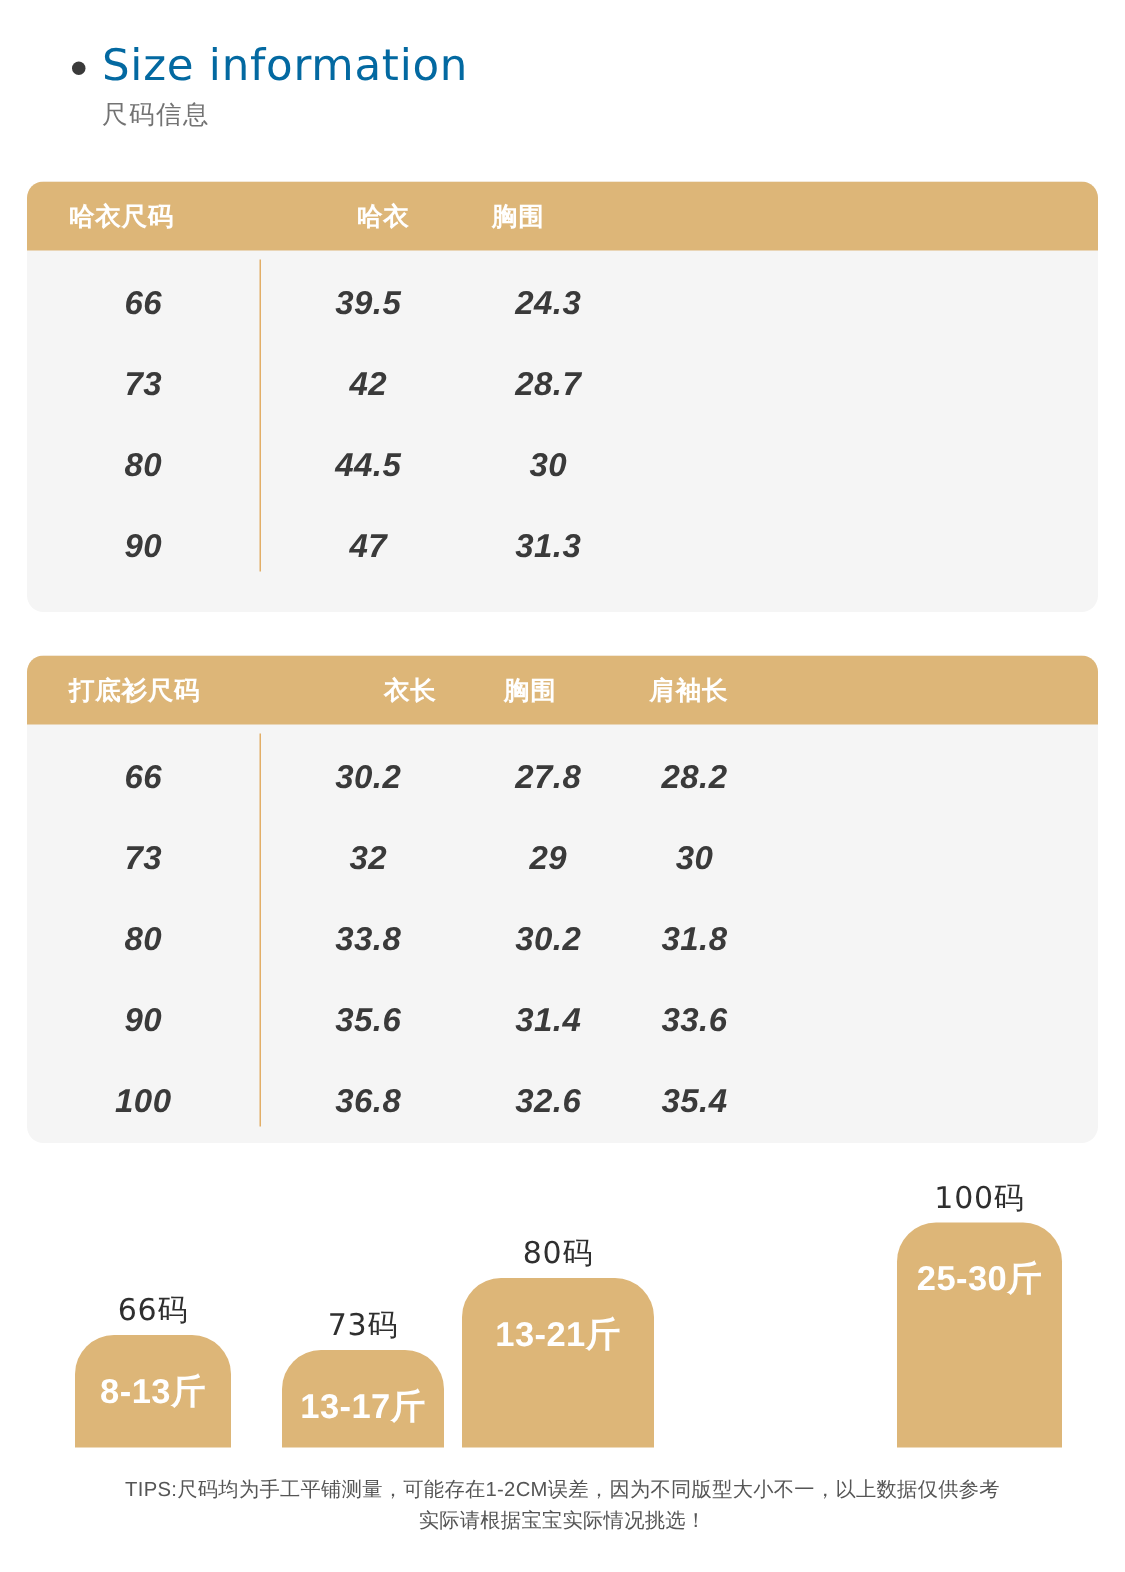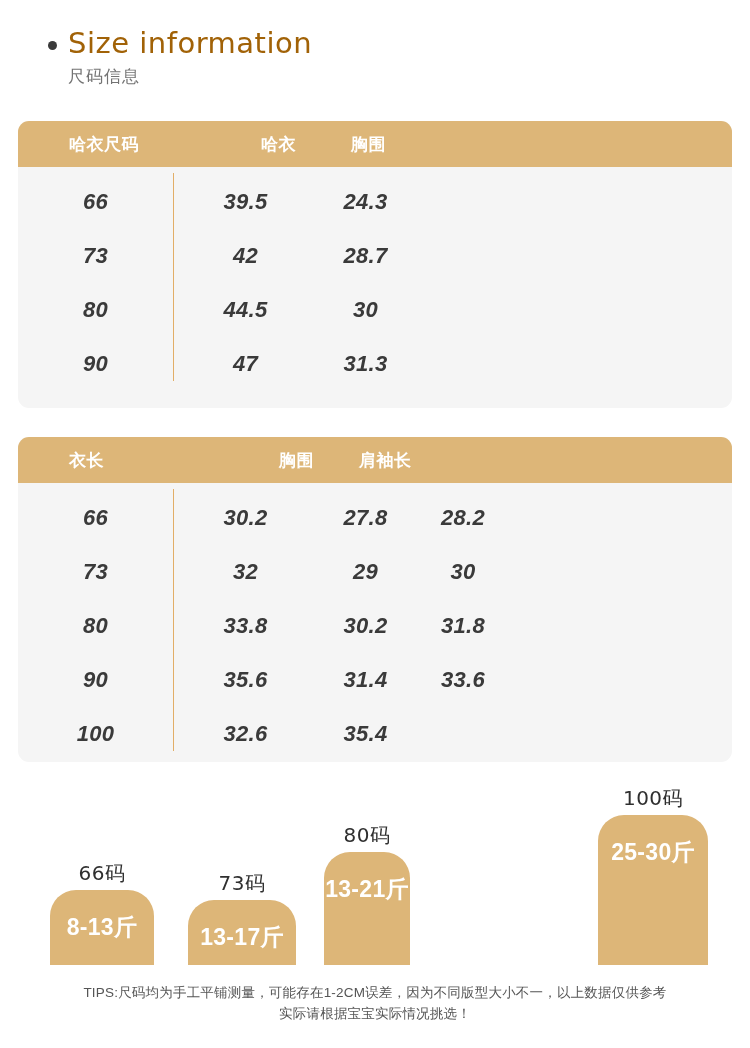--- a/index.html
+++ b/index.html
@@ -37,21 +37,21 @@
     border-radius: 50%;
     background: #3a3a3a;
     flex: none;
     margin-top: 4px;
   }
   .title-en {
     font-size: 29px;
     line-height: 34px;
     font-weight: 400;
     letter-spacing: 0.5px;
-    color: #a16207;
+    color: #0369a1;
     font-family: "DejaVu Sans", sans-serif;
   }
   .title-cn {
     margin-left: 20px;
     margin-top: 6px;
     font-size: 17px;
     line-height: 22px;
     color: #737373;
     letter-spacing: 1px;
   }
@@ -66,21 +66,20 @@
     overflow: hidden;
   }
   .table.t1 { top: 121px; height: 287px; }
   .table.t2 { top: 437px; height: 325px; }
 
   .thead {
     height: 46px;
     background: #ddb678;
     display: flex;
     align-items: center;
-    padding-left: 23px;
   }
   .th {
     color: #ffffff;
     font-size: 17px;
     font-weight: 700;
     letter-spacing: 0.5px;
     flex: none;
     text-align: left;
   }
   .tbody {
@@ -224,20 +223,21 @@
       <div class="trow">
         <div class="td">90</div>
         <div class="td">47</div>
         <div class="td">31.3</div>
       </div>
     </div>
   </div>
 
   <div class="table t2">
     <div class="thead">
+      <div class="th">打底衫尺码</div>
       <div class="th">衣长</div>
       <div class="th">胸围</div>
       <div class="th">肩袖长</div>
     </div>
     <div class="tbody">
       <div class="divider"></div>
       <div class="trow">
         <div class="td">66</div>
         <div class="td">30.2</div>
         <div class="td">27.8</div>
@@ -256,40 +256,41 @@
         <div class="td">31.8</div>
       </div>
       <div class="trow">
         <div class="td">90</div>
         <div class="td">35.6</div>
         <div class="td">31.4</div>
         <div class="td">33.6</div>
       </div>
       <div class="trow">
         <div class="td">100</div>
+        <div class="td">36.8</div>
         <div class="td">32.6</div>
         <div class="td">35.4</div>
       </div>
     </div>
   </div>
 
   <div class="bars">
     <div class="bar-item" style="left: 50px; width: 104px; height: 75px;">
       <span class="bar-caption">66码</span>
       <div class="bar-shape">
         <span class="bar-value">8-13斤</span>
       </div>
     </div>
     <div class="bar-item" style="left: 188px; width: 108px; height: 65px;">
       <span class="bar-caption">73码</span>
       <div class="bar-shape">
         <span class="bar-value">13-17斤</span>
       </div>
     </div>
-    <div class="bar-item" style="left: 324px; width: 86px; height: 113px;">
+    <div class="bar-item" style="left: 308px; width: 128px; height: 113px;">
       <span class="bar-caption">80码</span>
       <div class="bar-shape">
         <span class="bar-value">13-21斤</span>
       </div>
     </div>
     <div class="bar-item" style="left: 598px; width: 110px; height: 150px;">
       <span class="bar-caption">100码</span>
       <div class="bar-shape">
         <span class="bar-value">25-30斤</span>
       </div>

